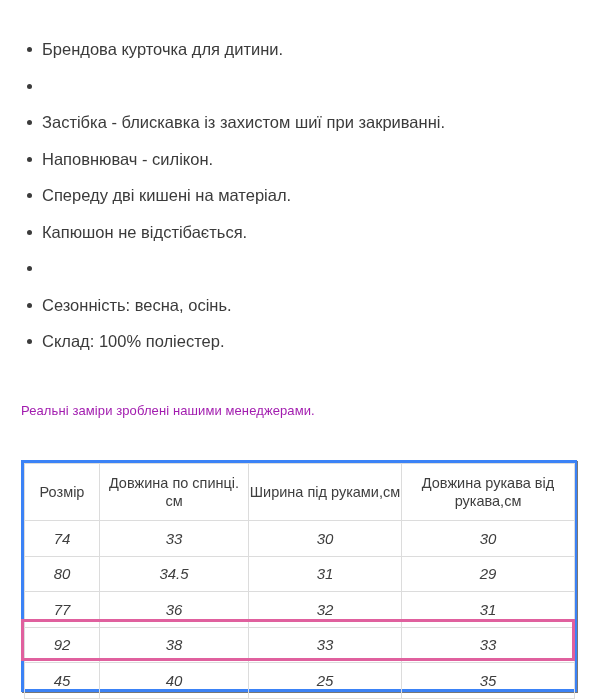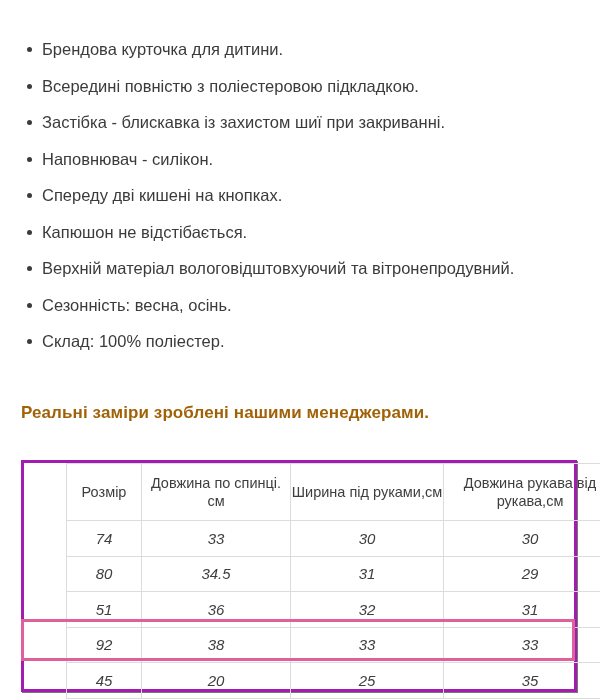--- a/index.html
+++ b/index.html
@@ -11,28 +11,27 @@
   .bullets { position:absolute; left:0; top:23px; width:600px; margin:8px; padding:0; list-style:none; }
   .bullets li {
     position:relative; height:36.5px; line-height:36.5px;
     font-size:16.5px; color:#3b3b3b; padding-left:34px; white-space:nowrap;
   }
   .bullets li .dot {
     position:absolute; left:19px; top:16px; width:5px; height:5px; border-radius:50%;
     background:#3b3b3b;
   }
   .heading {
-    position:absolute; left:21px; top:403px; font-size:17px; font-weight:bold;
-    color:#a16207; letter-spacing:0.1px; white-space:nowrap;
+    position:absolute; left:21px; top:403px; font-size:13px; font-weight:normal;
+    color:#a21caf; letter-spacing:0.1px; white-space:nowrap;
   }
   .table-wrap {
     position:absolute; left:21px; top:460px; width:556px; height:232px;
-    border:3px solid #a21caf; box-sizing:border-box;
+    border:3px solid #3b82f6; box-sizing:border-box;
     box-shadow: 1px 1px 0 #777;
-    padding-left: 42px;
   }
   table { border-collapse:collapse; width:100%; height:100%; table-layout:fixed; }
   td, th {
     border:1px solid #dcdcdc; text-align:center; vertical-align:middle;
     font-weight:normal; font-size:15px; color:#3e3e3e; padding:0;
   }
   th { font-size:14.5px; line-height:18px; }
   tr.head { height:57px; }
   tr.row { height:35.5px;font-style:italic; }
   col.c1 { width:75px; }
@@ -42,26 +41,26 @@
   .highlight {
     position:absolute; left:21px; top:619px; width:554px; height:42px;
     border:3px solid #e0609e; box-sizing:border-box; pointer-events:none;
   }
 </style>
 </head>
 <body>
 
 <ul class="bullets">
   <li><span class="dot"></span><span>Брендова курточка для дитини.</span></li>
-  <li><span class="dot"></span><span>Всередині повністю з поліестеровою підкладкою.</span></li>
+  <li><span class="dot"></span></li>
   <li><span class="dot"></span><span>Застібка - блискавка із захистом шиї при закриванні.</span></li>
   <li><span class="dot"></span><span>Наповнювач - силікон.</span></li>
-  <li><span class="dot"></span><span>Спереду дві кишені на кнопках.</span></li>
+  <li><span class="dot"></span><span>Спереду дві кишені на матеріал.</span></li>
   <li><span class="dot"></span><span>Капюшон не відстібається.</span></li>
-  <li><span class="dot"></span><span>Верхній матеріал вологовідштовхуючий та вітронепродувний.</span></li>
+  <li><span class="dot"></span></li>
   <li><span class="dot"></span><span>Сезонність: весна, осінь.</span></li>
   <li><span class="dot"></span><span>Склад: 100% поліестер.</span></li>
 </ul>
 
 <div class="heading">Реальні заміри зроблені нашими менеджерами.</div>
 
 <div class="table-wrap">
   <table>
     <colgroup>
         <col class="c1">
@@ -82,34 +81,34 @@
       <td>30</td>
       <td>30</td>
     </tr>
     <tr class="row">
       <td>80</td>
       <td>34.5</td>
       <td>31</td>
       <td>29</td>
     </tr>
     <tr class="row">
-      <td>51</td>
+      <td>77</td>
       <td>36</td>
       <td>32</td>
       <td>31</td>
     </tr>
     <tr class="row">
       <td>92</td>
       <td>38</td>
       <td>33</td>
       <td>33</td>
     </tr>
     <tr class="row">
       <td>45</td>
-      <td>20</td>
+      <td>40</td>
       <td>25</td>
       <td>35</td>
     </tr>
   </tbody>
     </table>
 </div>
 
 <div class="highlight"></div>
 
 </body></html>

